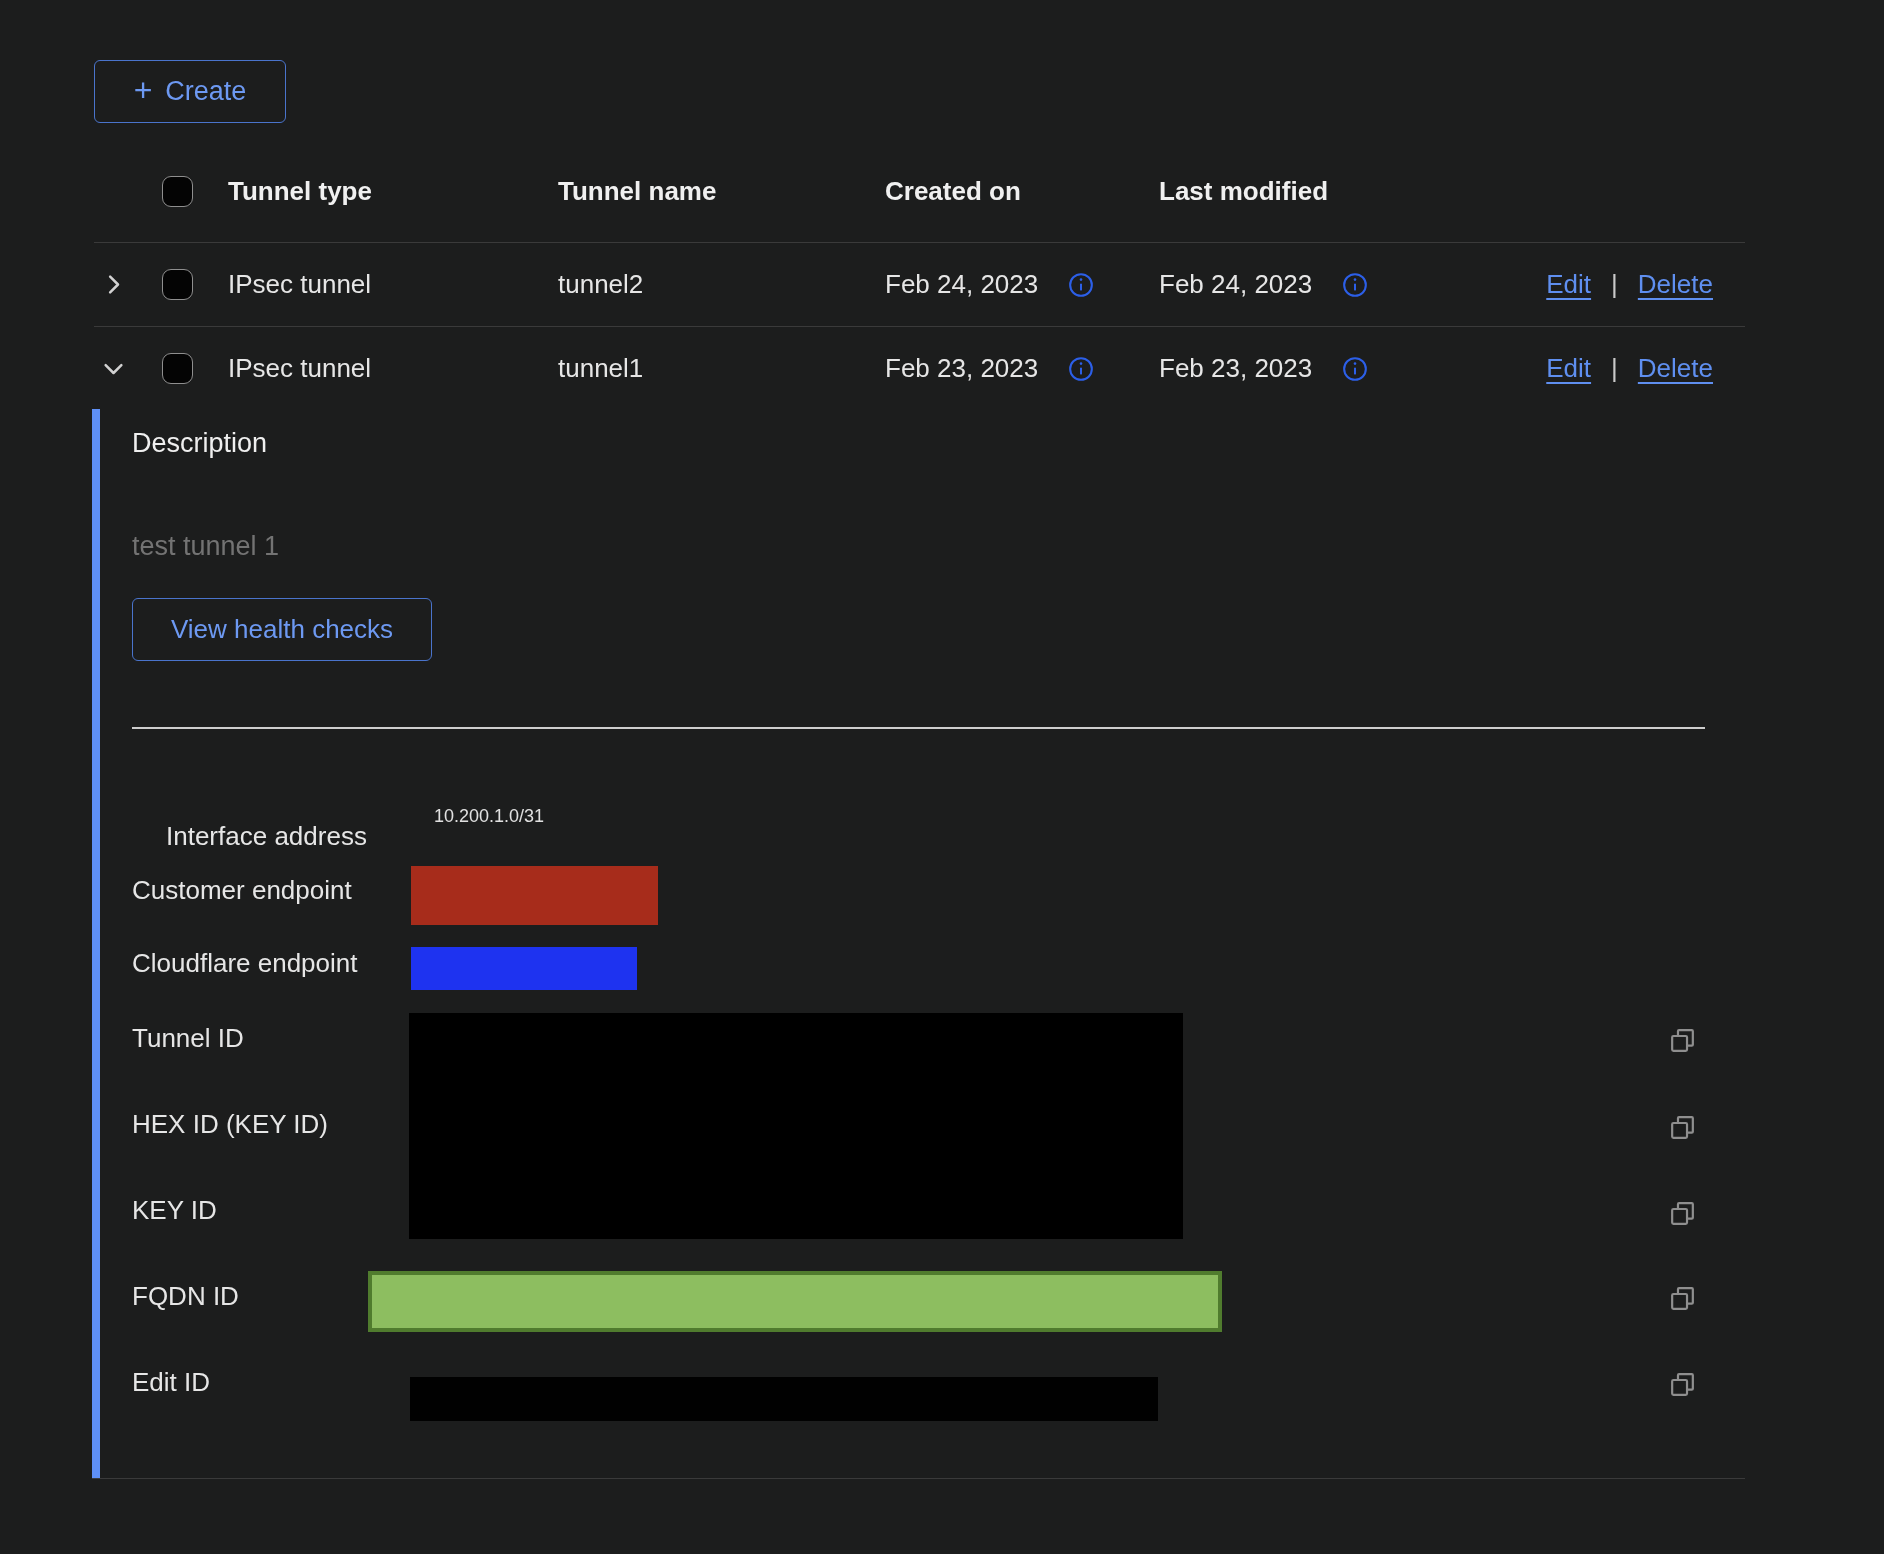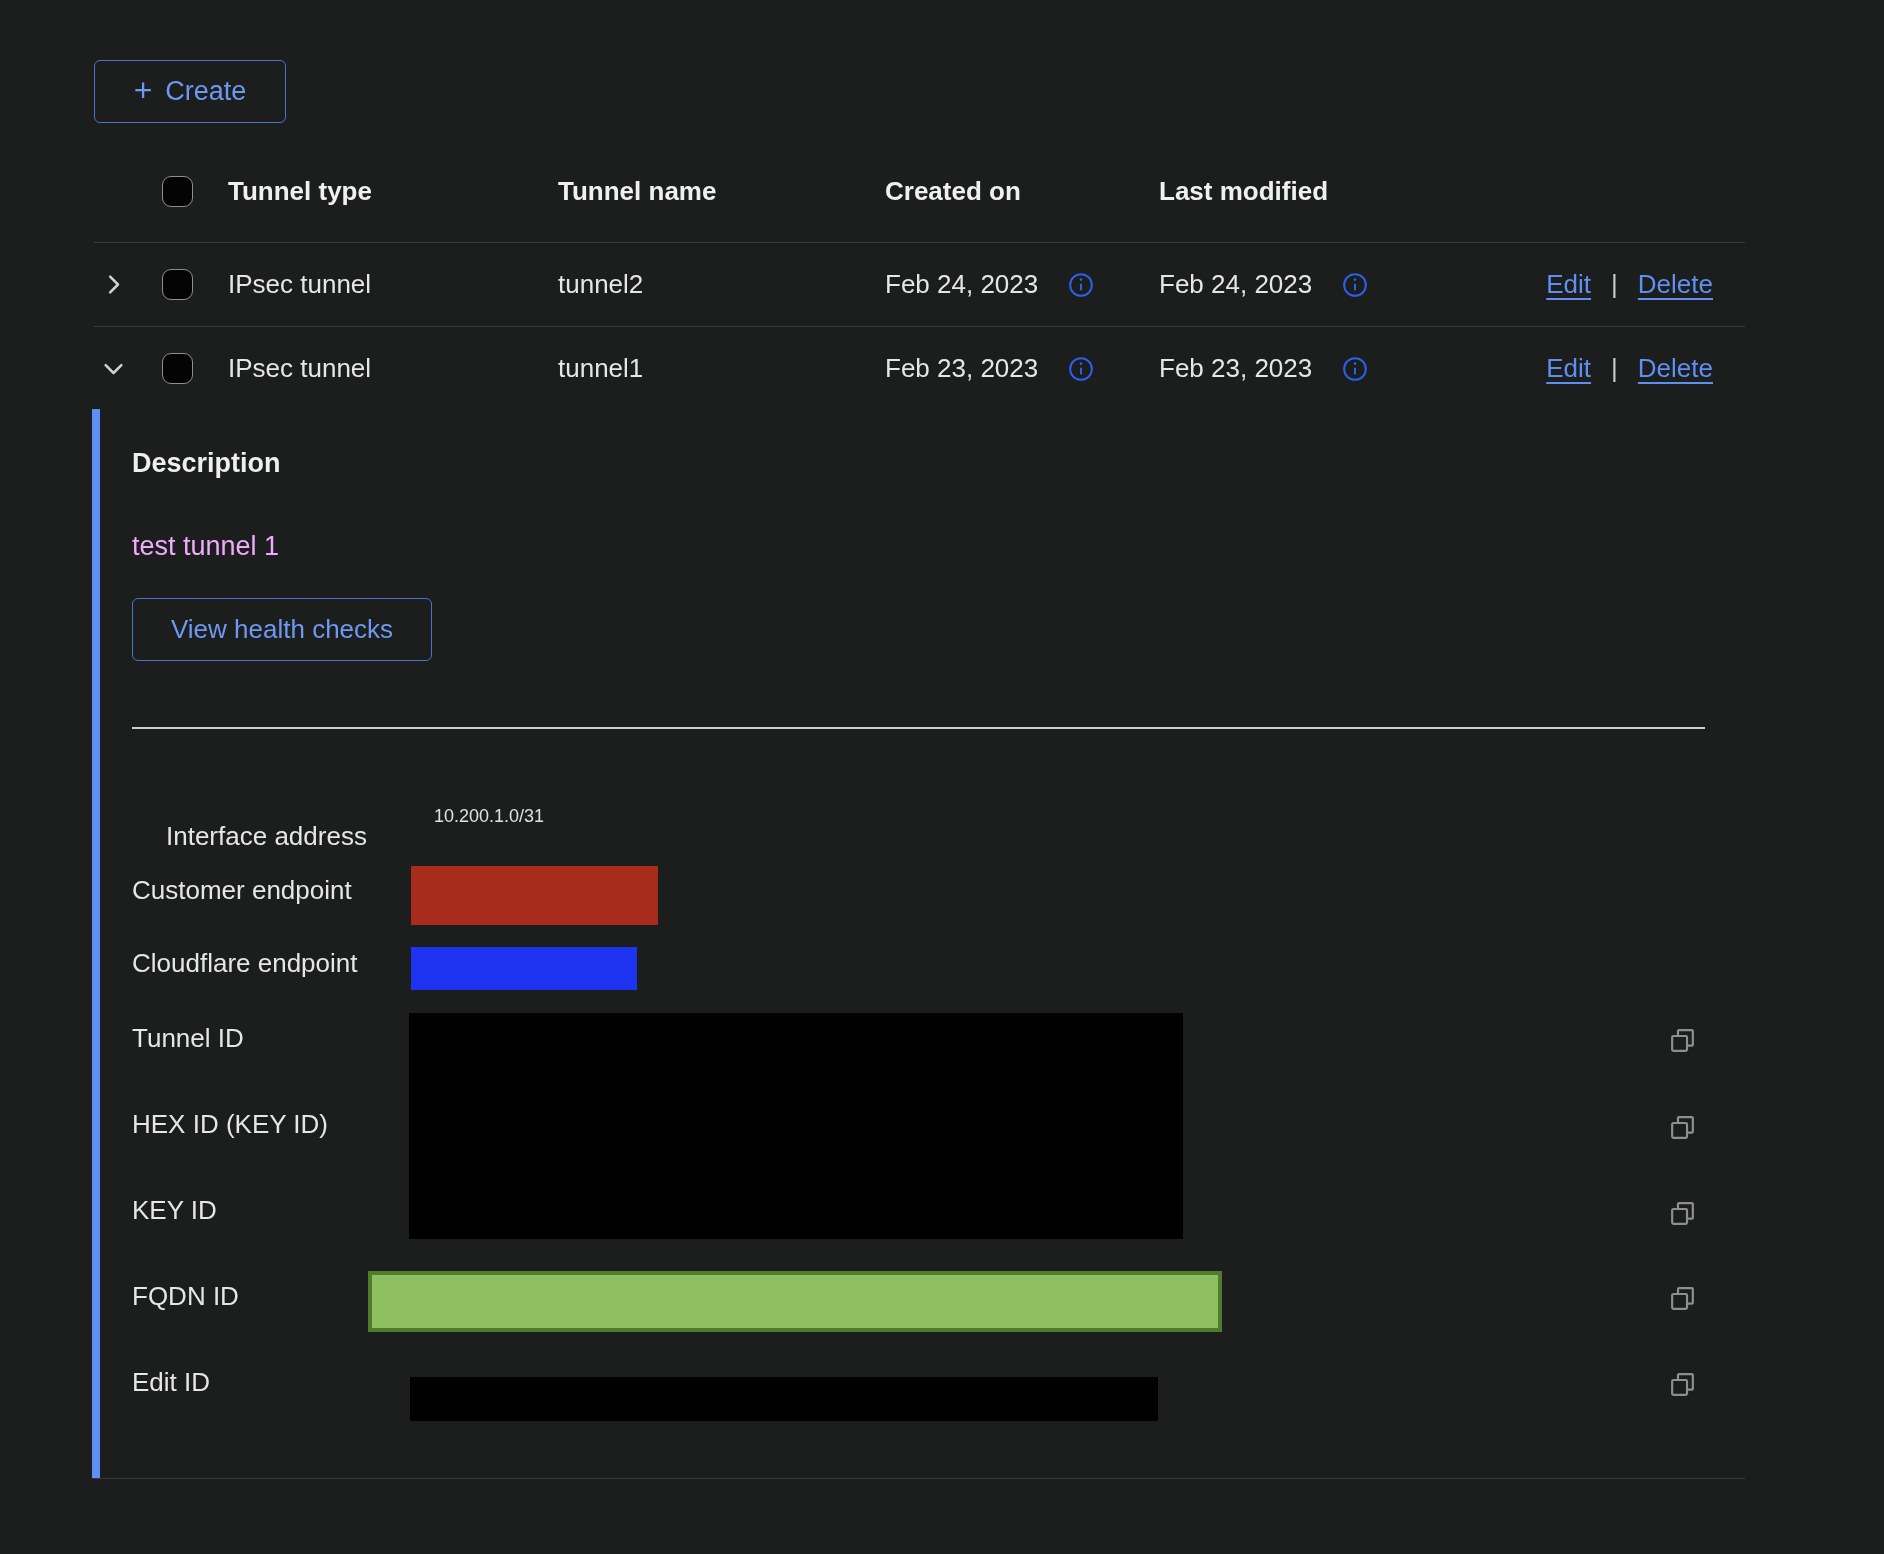--- a/index.html
+++ b/index.html
@@ -56,22 +56,22 @@
     border-radius:9px;
     box-sizing:border-box;
     cursor:pointer;
   }
   .info{display:inline-flex;margin-left:30px;cursor:pointer;}
   .link{color:#5f8ff0;text-decoration:underline;text-underline-offset:5px;cursor:pointer;font-size:26px;}
   .pipe{color:#c9c9c9;font-size:26px;}
 
   
   .accent-bar{position:absolute;left:92px;top:409px;width:8px;height:1069px;background:#5e8ff5;}
-  .desc-label{position:absolute;left:132px;top:448px;font-size:27px;font-weight:700;color:#efefef;}
-  .desc-value{position:absolute;left:132px;top:531px;font-size:27px;color:#f0abfc;}
+  .desc-label{position:absolute;left:132px;top:428px;font-size:27px;font-weight:400;color:#efefef;}
+  .desc-value{position:absolute;left:132px;top:531px;font-size:27px;color:#737373;}
   .divider-light{position:absolute;left:132px;top:727px;width:1573px;height:2px;background:#cdcdcd;}
   .bottom-divider{position:absolute;left:92px;top:1478px;width:1653px;height:1px;background:#3a3a3a;}
 
   .flabel{position:absolute;left:132px;transform:translateY(-50%);font-size:26px;color:#e6e6e6;white-space:nowrap;}
   .fl-interface{top:836px;margin-left:34px;}
   .fl-customer{top:890px;}
   .fl-cloudflare{top:963px;}
   .fl-tunnelid{top:1038px;}
   .fl-hexid{top:1124px;}
   .fl-keyid{top:1210px;}

